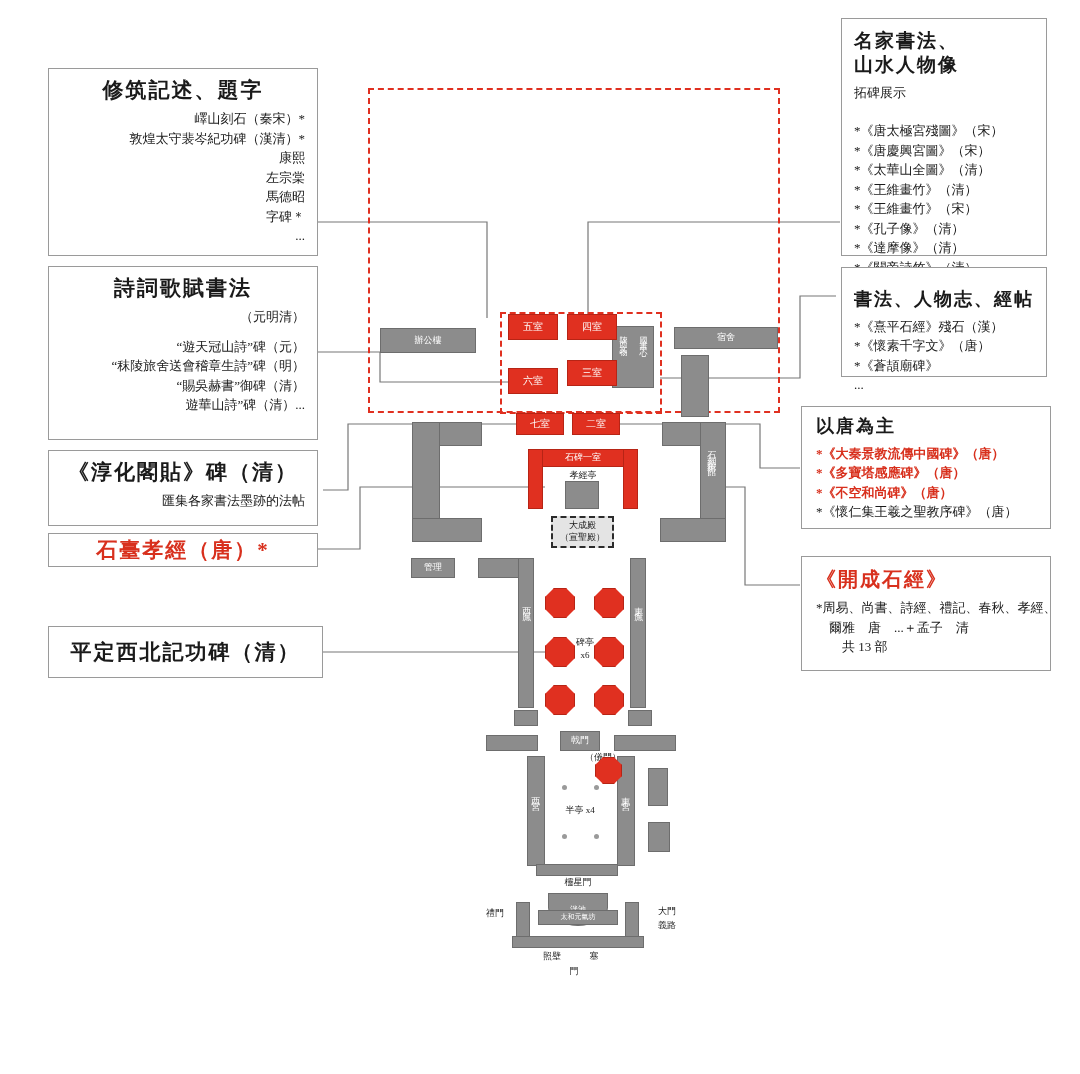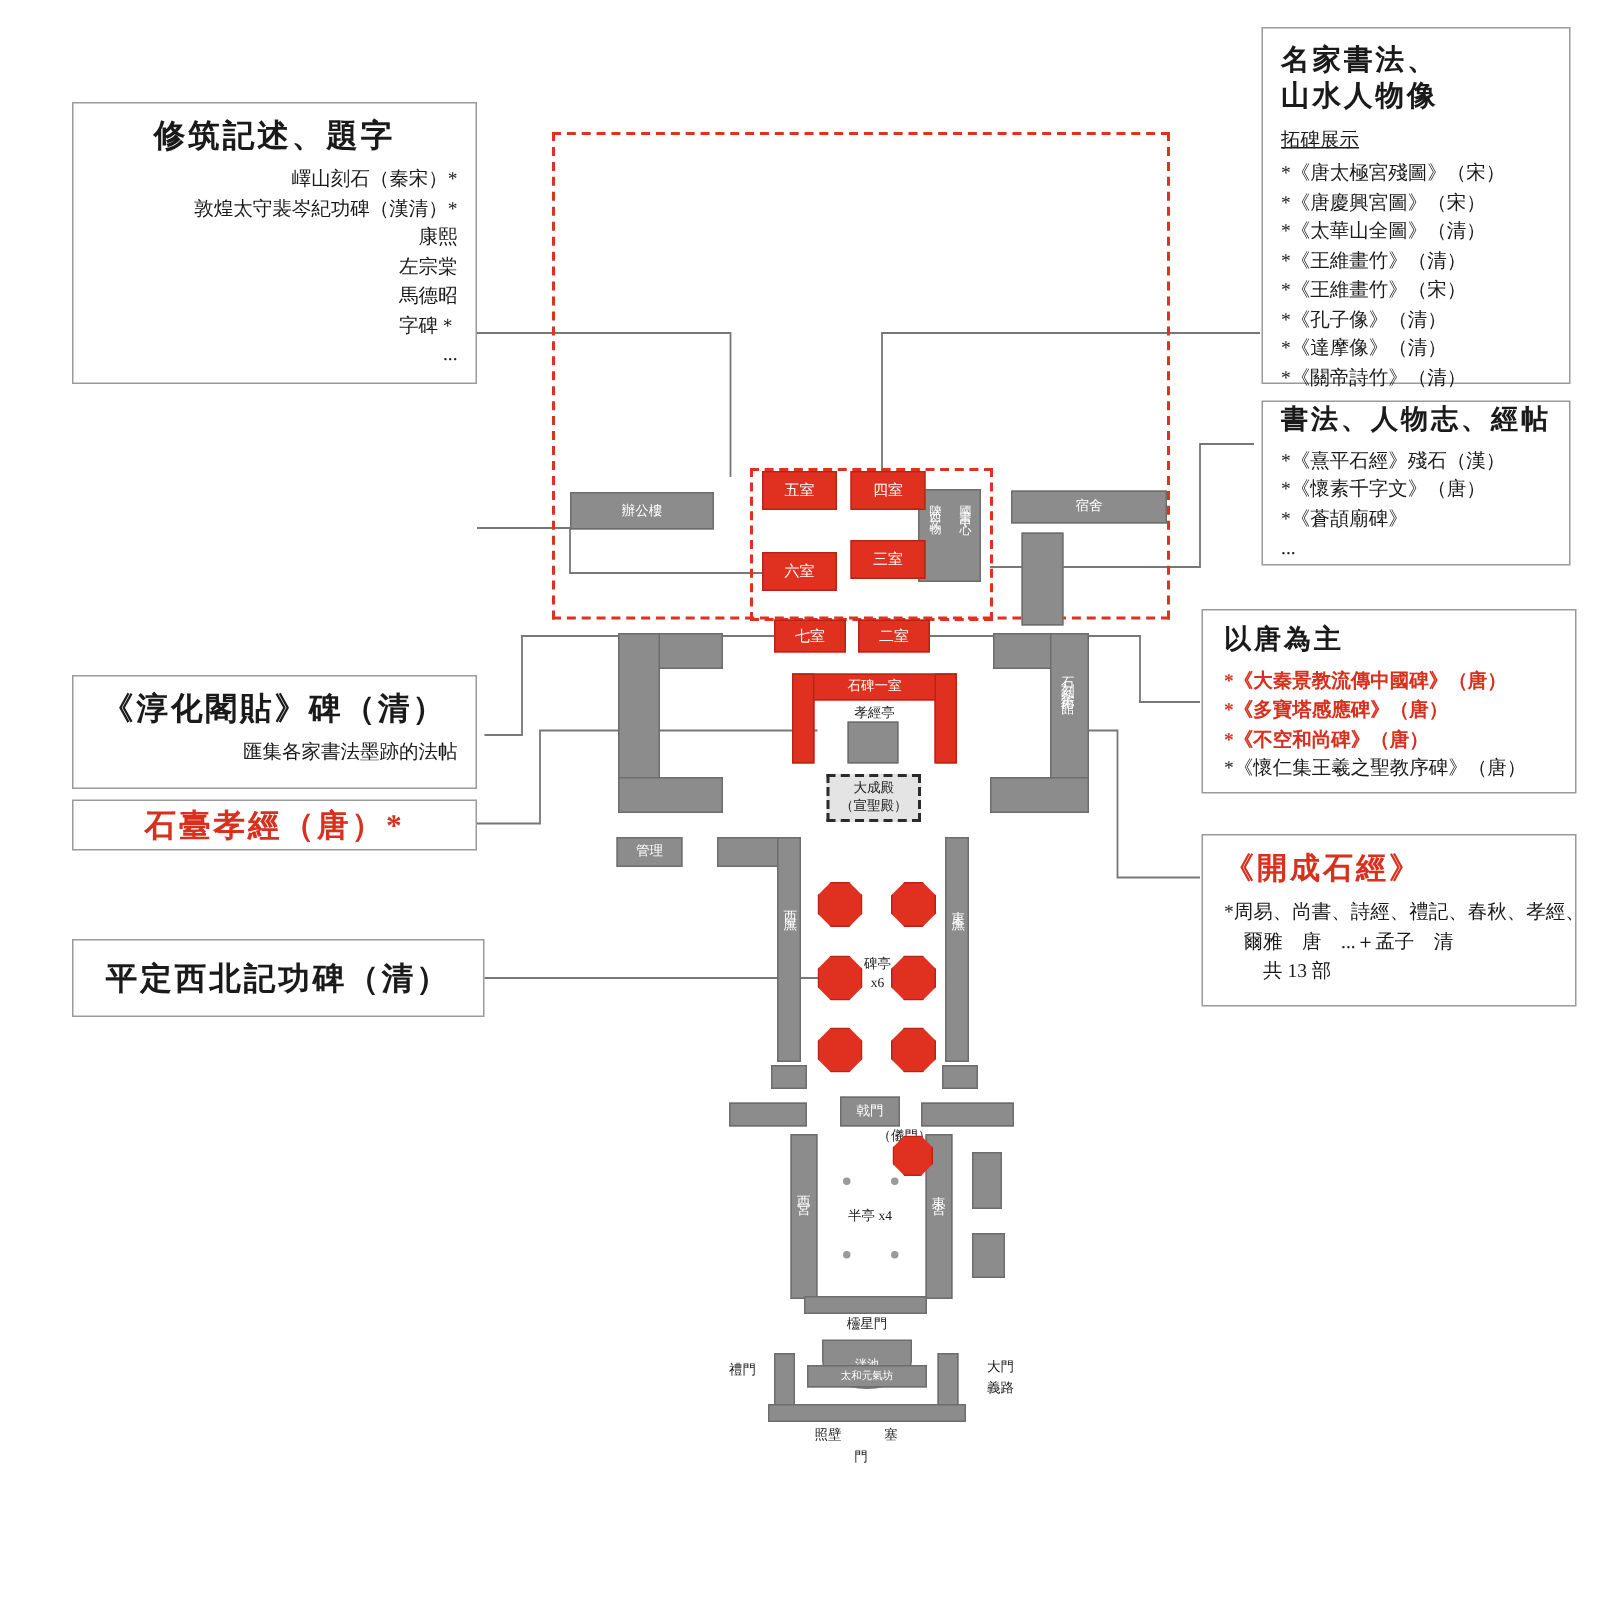--- a/index.html
+++ b/index.html
@@ -141,52 +141,60 @@
     <div class="title">修筑記述、題字</div>
     <div class="sub">嶧山刻石（秦宋）*
 敦煌太守裴岑紀功碑（漢清）*
 康熙
 左宗棠
 馬德昭
 字碑＊
 ...</div>
   </div>
 
+  <div class="box" style="left:48px;top:266px;width:270px;height:174px;">
+    <div class="title">詩詞歌賦書法</div>
+    <div class="sub" style="margin-bottom:10px;">（元明清）</div>
+    <div class="sub">“遊天冠山詩”碑（元）
+“秣陵旅舍送會稽章生詩”碑（明）
+“賜吳赫書”御碑（清）
+遊華山詩”碑（清）...</div>
+  </div>
 
   <div class="box" style="left:48px;top:450px;width:270px;height:76px;">
     <div class="title">《淳化閣貼》碑（清）</div>
     <div class="sub">匯集各家書法墨跡的法帖</div>
   </div>
 
   <div class="box red-title" style="left:48px;top:533px;width:270px;height:34px;display:flex;align-items:center;justify-content:center;padding:0 12px;">
     <div class="title" style="margin:0;font-family:Liberation Serif, serif;">石臺孝經（唐）*</div>
   </div>
 
   <div class="box" style="left:48px;top:626px;width:275px;height:52px;display:flex;align-items:center;justify-content:center;">
     <div class="title" style="margin:0;">平定西北記功碑（清）</div>
   </div>
 
   <div class="box" style="left:841px;top:18px;width:206px;height:238px;padding:10px 12px;">
     <div class="title left" style="font-size:19px;">名家書法、
 山水人物像</div>
-    <div class="sub left" style="margin-bottom:3px;text-decoration:underline;">拓碑展示</div>
+    <div class="sub left" style="margin-bottom:19px;">拓碑展示</div>
     <ul>
       <li>*《唐太極宮殘圖》（宋）</li>
       <li>*《唐慶興宮圖》（宋）</li>
       <li>*《太華山全圖》（清）</li>
       <li>*《王維畫竹》（清）</li>
       <li>*《王維畫竹》（宋）</li>
       <li>*《孔子像》（清）</li>
       <li>*《達摩像》（清）</li>
       <li>*《關帝詩竹》（清）</li>
       <li>...</li>
     </ul>
   </div>
 
-  <div class="box" style="left:841px;top:267px;width:206px;height:110px;padding:0 12px;">
+  <div class="box" style="left:841px;top:267px;width:206px;height:110px;padding:20px 12px;">
     <div class="title left" style="font-size:18px;">書法、人物志、經帖</div>
     <ul>
       <li>*《熹平石經》殘石（漢）</li>
       <li>*《懷素千字文》（唐）</li>
       <li>*《蒼頡廟碑》</li>
       <li>...</li>
     </ul>
   </div>
 
   <div class="box" style="left:801px;top:406px;width:250px;height:123px;padding:8px 14px;">

